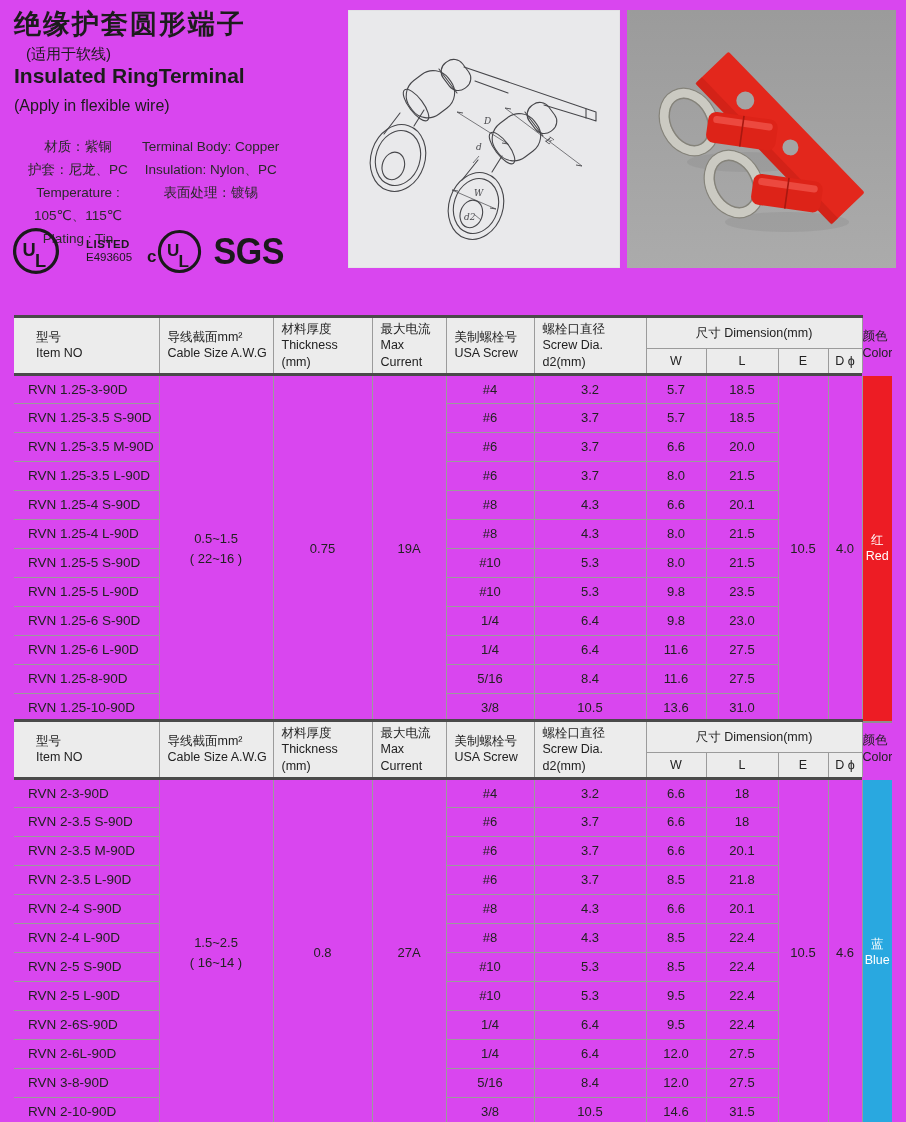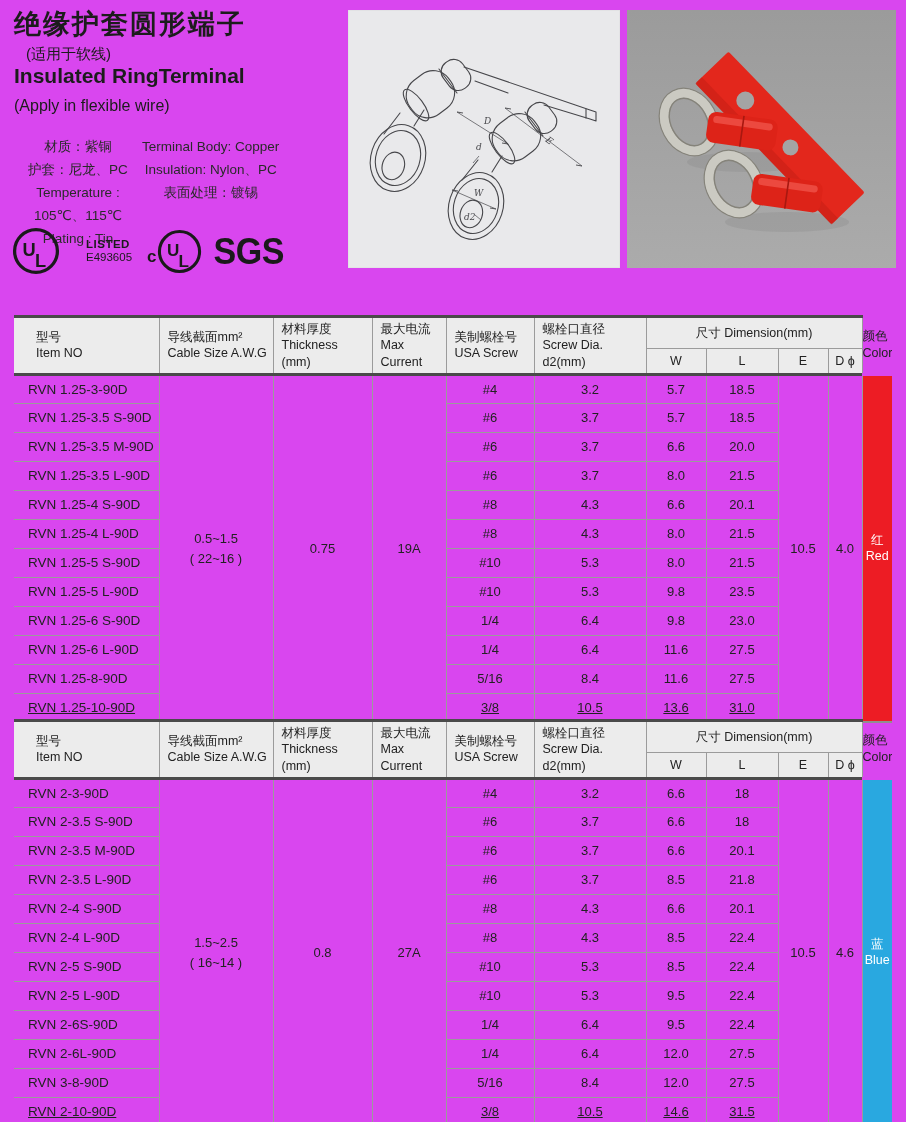--- a/index.html
+++ b/index.html
@@ -54,21 +54,21 @@
   }
   .ptable thead th:first-child { border-left:none; }
   .ptable thead tr.main th { height:20px; }
 
   .ptable tbody tr { height:29px; }
   .ptable tbody td.item { text-align:left; padding-left:14px; font-size:13.5px; }
   .ptable tbody td.num,
   .ptable tbody td.merged { text-align:center; font-size:13px; }
   .ptable tbody td.merged { line-height:1.5; vertical-align:middle; }
   .ptable tbody td:first-child { border-left:none; }
-  .ptable tbody tr:last-child td { border-bottom:2px solid #22c55e;text-decoration:underline; }
+  .ptable tbody tr:last-child td { border-bottom:2px solid #22c55e; }
   .ptable tbody td.bend { border-bottom:2px solid #8f8f8f; }
   .ptable tbody td.colorcell {
     border:none; border-bottom:2px solid #8f8f8f;
     color:#fff; font-size:12.5px; line-height:1.25; text-align:center; vertical-align:middle;
     padding:0;
   }
 </style>
 </head>
 <body>
 

